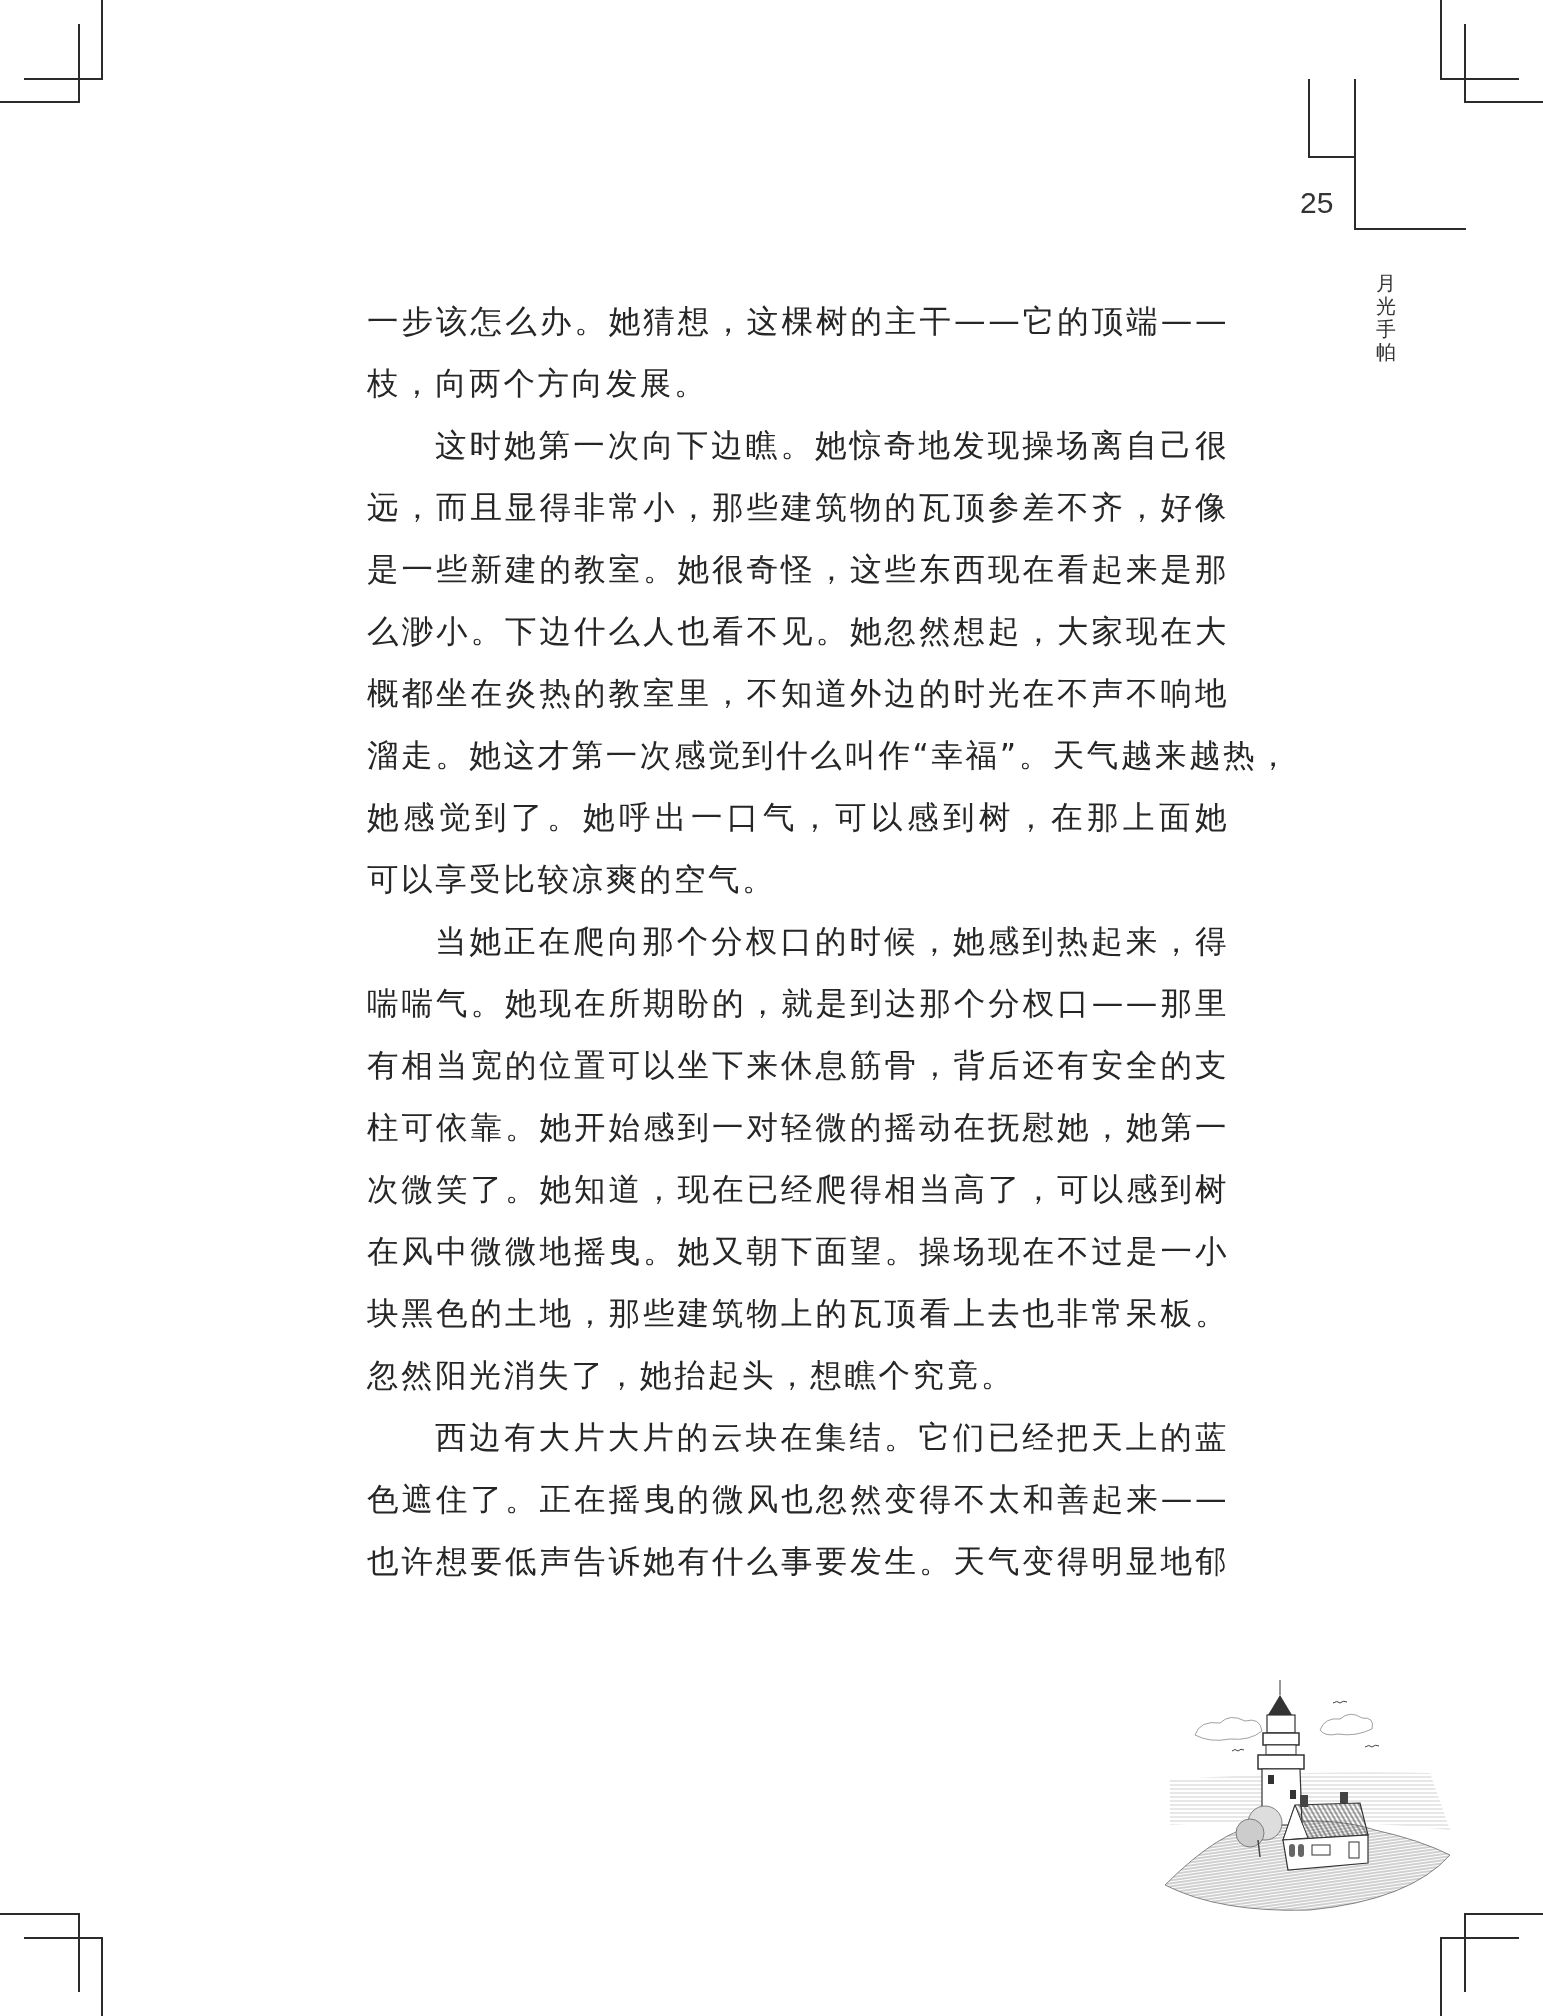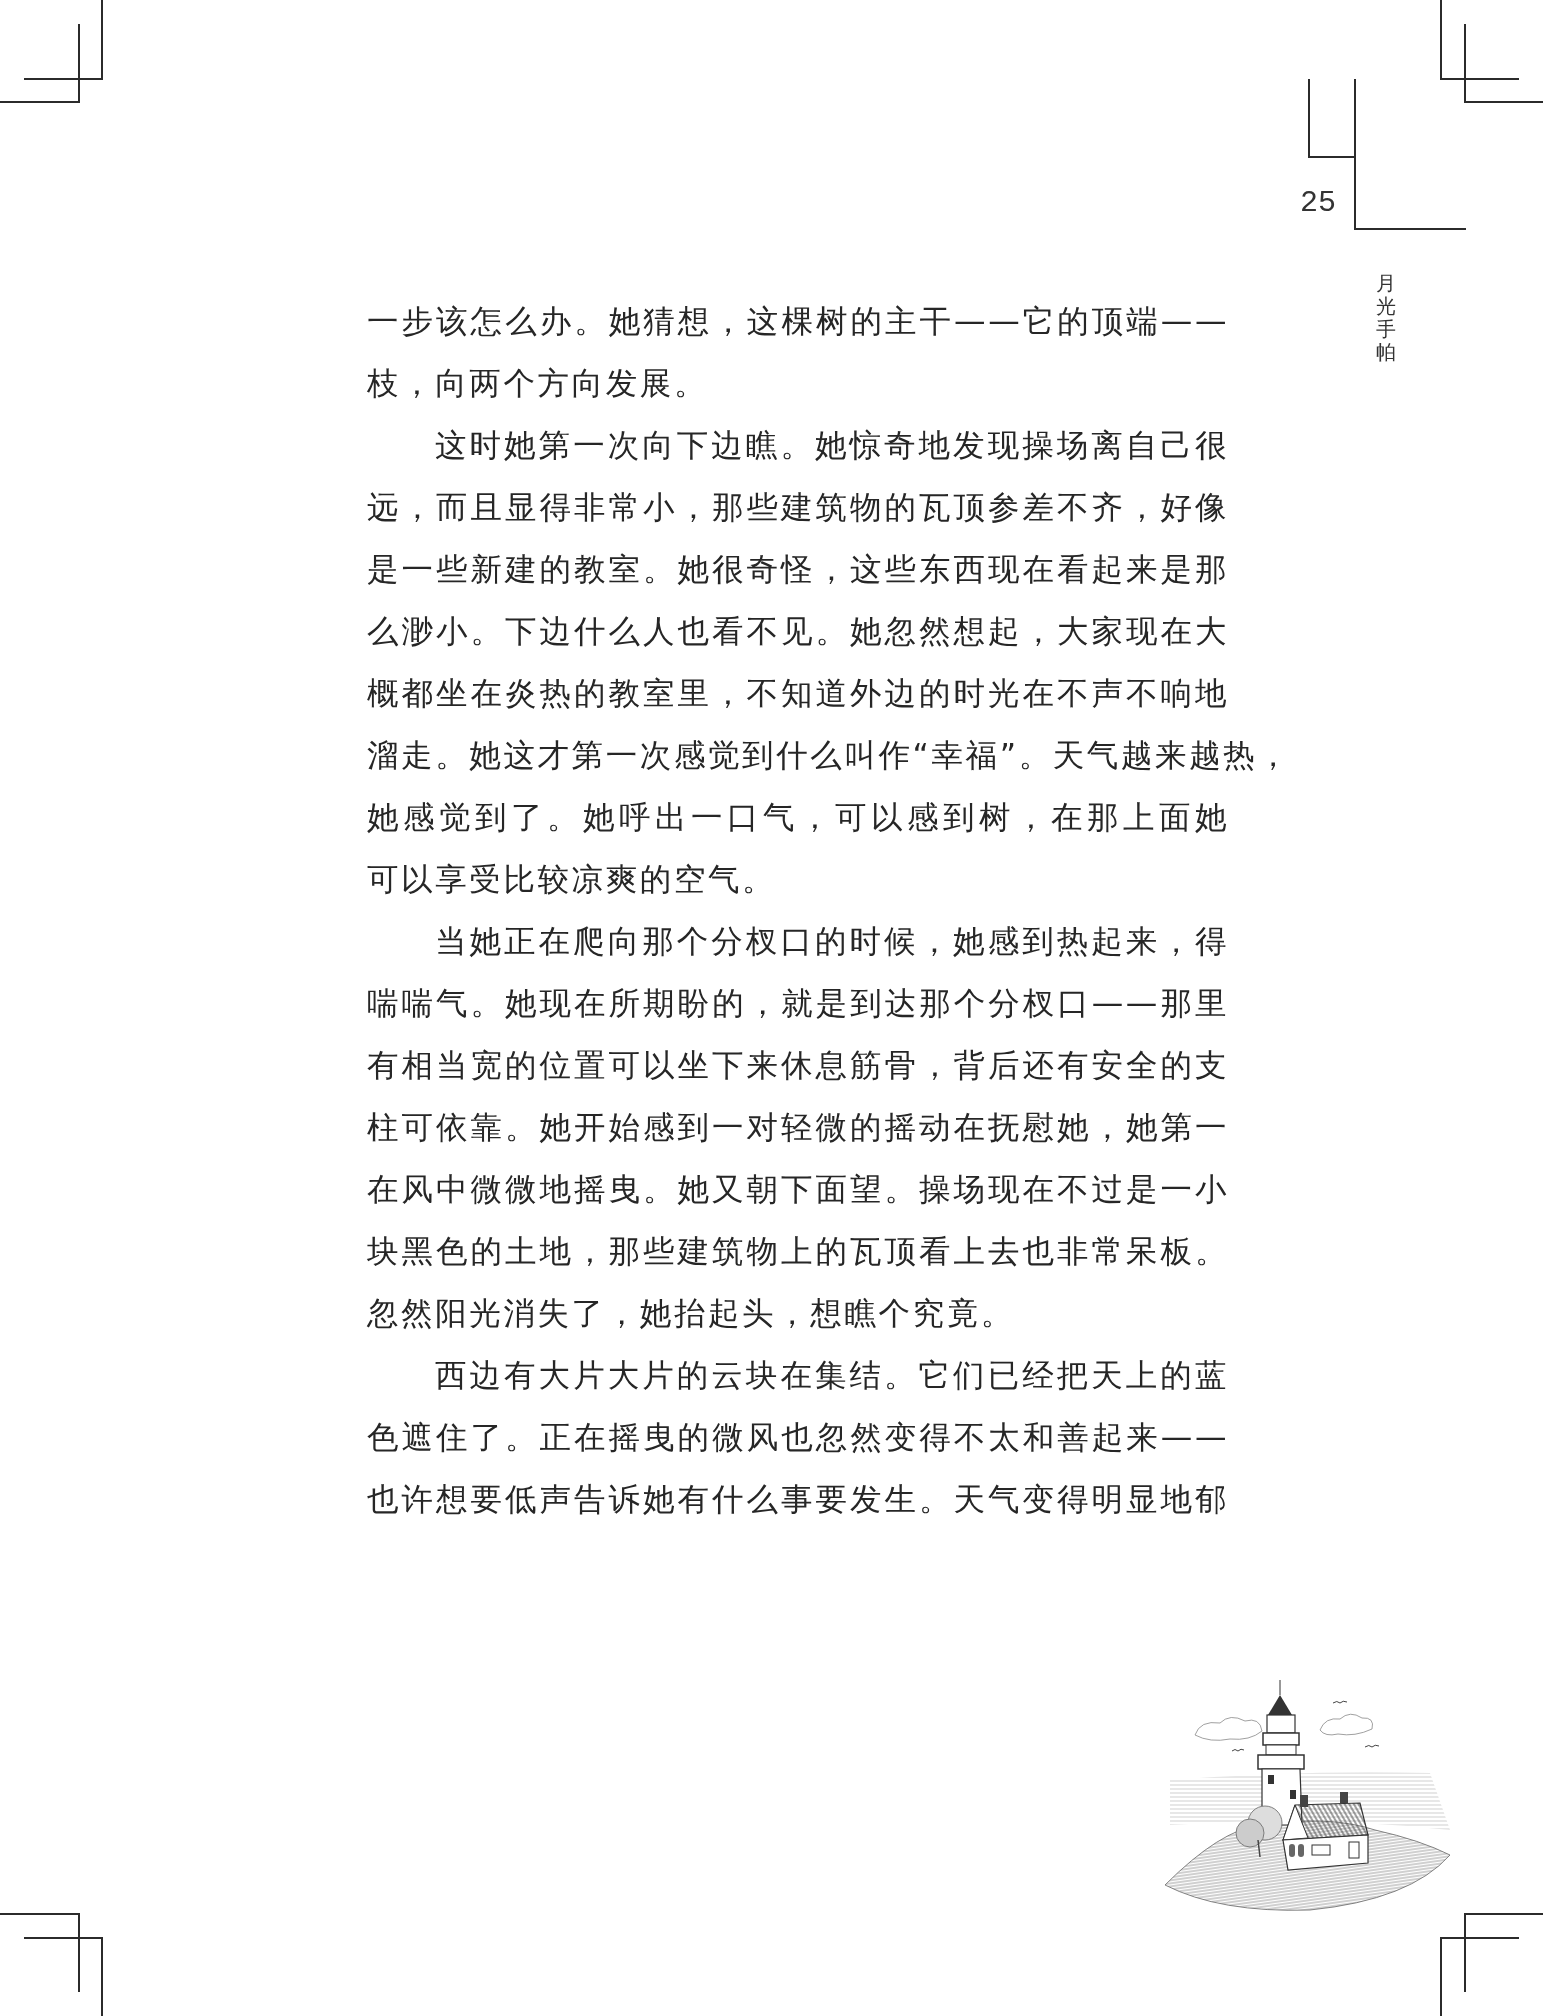--- a/index.html
+++ b/index.html
@@ -1,21 +1,21 @@
 <!DOCTYPE html>
 <html><head>
   <meta charset="utf-8">
   <style>
     html, body { margin: 0; padding: 0; background: #ffffff; }
     body { width: 1543px; height: 2016px; position: relative; overflow: hidden;
            font-family: "DejaVu Sans", "Liberation Sans", sans-serif; color: #2a2a2a; }
     .line { position: absolute; background: #2b2b2b; }
     .h { height: 2px; }
     .v { width: 2px; }
-    .page-number { position: absolute; left: 1300px; top: 186px; font-family: Liberation Mono, monospace;
+    .page-number { position: absolute; left: 1300px; top: 186px; font-family: Liberation Sans, sans-serif;
                    font-size: 30px; color: #333; letter-spacing: 0px; }
     .running-title { position: absolute; left: 1374px; top: 272px; width: 24px; font-size: 20px; line-height: 23px;
                      color: #333; text-align: center; }
     .running-title span { display: block; }
     .body-text { position: absolute; left: 352px; top: 290px; width: 862px; margin-left: 15px; }
     .para { margin: 0; font-size: 31.5px; line-height: 62px; letter-spacing: 2.6px; color: #262626;
             text-align: justify; text-align-last: justify; white-space: nowrap; }
     .para.last { text-align-last: left; }
     .text-line { display: block; height: 62px; }
     .illustration { position: absolute; left: 1150px; top: 1655px; width: 330px; height: 260px; }
@@ -75,20 +75,21 @@
     <div class="para text-line">是一些新建的教室。她很奇怪，这些东西现在看起来是那</div>
     <div class="para text-line">么渺小。下边什么人也看不见。她忽然想起，大家现在大</div>
     <div class="para text-line">概都坐在炎热的教室里，不知道外边的时光在不声不响地</div>
     <div class="para text-line">溜走。她这才第一次感觉到什么叫作“幸福”。天气越来越热，</div>
     <div class="para text-line">她感觉到了。她呼出一口气，可以感到树，在那上面她</div>
     <div class="para text-line last">可以享受比较凉爽的空气。</div>
     <div class="para text-line" style="padding-left: 68px;">当她正在爬向那个分杈口的时候，她感到热起来，得</div>
     <div class="para text-line">喘喘气。她现在所期盼的，就是到达那个分杈口——那里</div>
     <div class="para text-line">有相当宽的位置可以坐下来休息筋骨，背后还有安全的支</div>
     <div class="para text-line">柱可依靠。她开始感到一对轻微的摇动在抚慰她，她第一</div>
+    <div class="para text-line">次微笑了。她知道，现在已经爬得相当高了，可以感到树</div>
     <div class="para text-line">在风中微微地摇曳。她又朝下面望。操场现在不过是一小</div>
     <div class="para text-line">块黑色的土地，那些建筑物上的瓦顶看上去也非常呆板。</div>
     <div class="para text-line last">忽然阳光消失了，她抬起头，想瞧个究竟。</div>
     <div class="para text-line" style="padding-left: 68px;">西边有大片大片的云块在集结。它们已经把天上的蓝</div>
     <div class="para text-line">色遮住了。正在摇曳的微风也忽然变得不太和善起来——</div>
     <div class="para text-line">也许想要低声告诉她有什么事要发生。天气变得明显地郁</div>
   </div>
 
 <svg class="illustration" viewBox="0 0 330 260" xmlns="http://www.w3.org/2000/svg">
   <defs>

